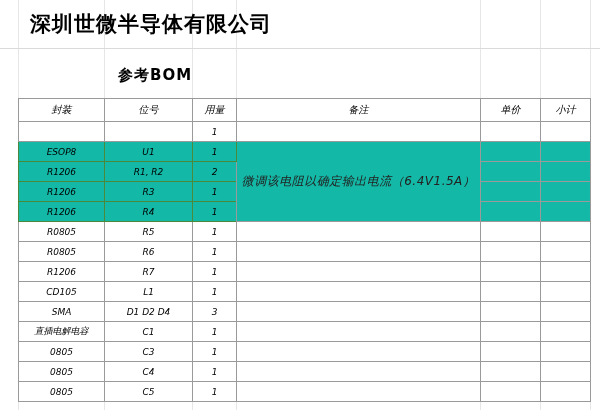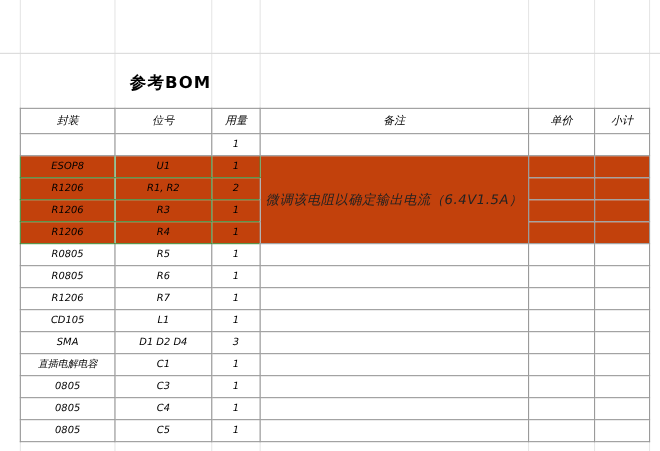--- a/index.html
+++ b/index.html
@@ -83,21 +83,21 @@
     font-size: 10px;
   }
   col.c-pkg { width: 86px; }
   col.c-des { width: 88px; }
   col.c-qty { width: 44px; }
   col.c-rem { width: 244px; }
   col.c-up  { width: 60px; }
   col.c-sub { width: 50px; }
 
   tr.hl td {
-    background: #c2410c;
+    background: #14b8a6;
   }
   tr.hl td.pkg, tr.hl td.des, tr.hl td.qty {
     border-color: #4a8a3a;
   }
   td.note {
     background: #eaf4e4;
     border-color: #4a8a3a;
     font-size: 12px;
     color: #222222;
     letter-spacing: 0.5px;
@@ -111,20 +111,21 @@
   <div class="vline" style="left:18px;"></div>
   <div class="vline" style="left:104px;"></div>
   <div class="vline" style="left:192px;"></div>
   <div class="vline" style="left:236px;"></div>
   <div class="vline" style="left:480px;"></div>
   <div class="vline" style="left:540px;"></div>
   <div class="vline" style="left:590px;"></div>
 
   <div class="hr-top"></div>
 
+  <div class="title">深圳世微半导体有限公司</div>
   <div class="subtitle">参考BOM</div>
 
   <table class="bom">
     <colgroup>
       <col class="c-pkg">
         <col class="c-des">
         <col class="c-qty">
       <col class="c-rem">
         <col class="c-up">
         <col class="c-sub">

